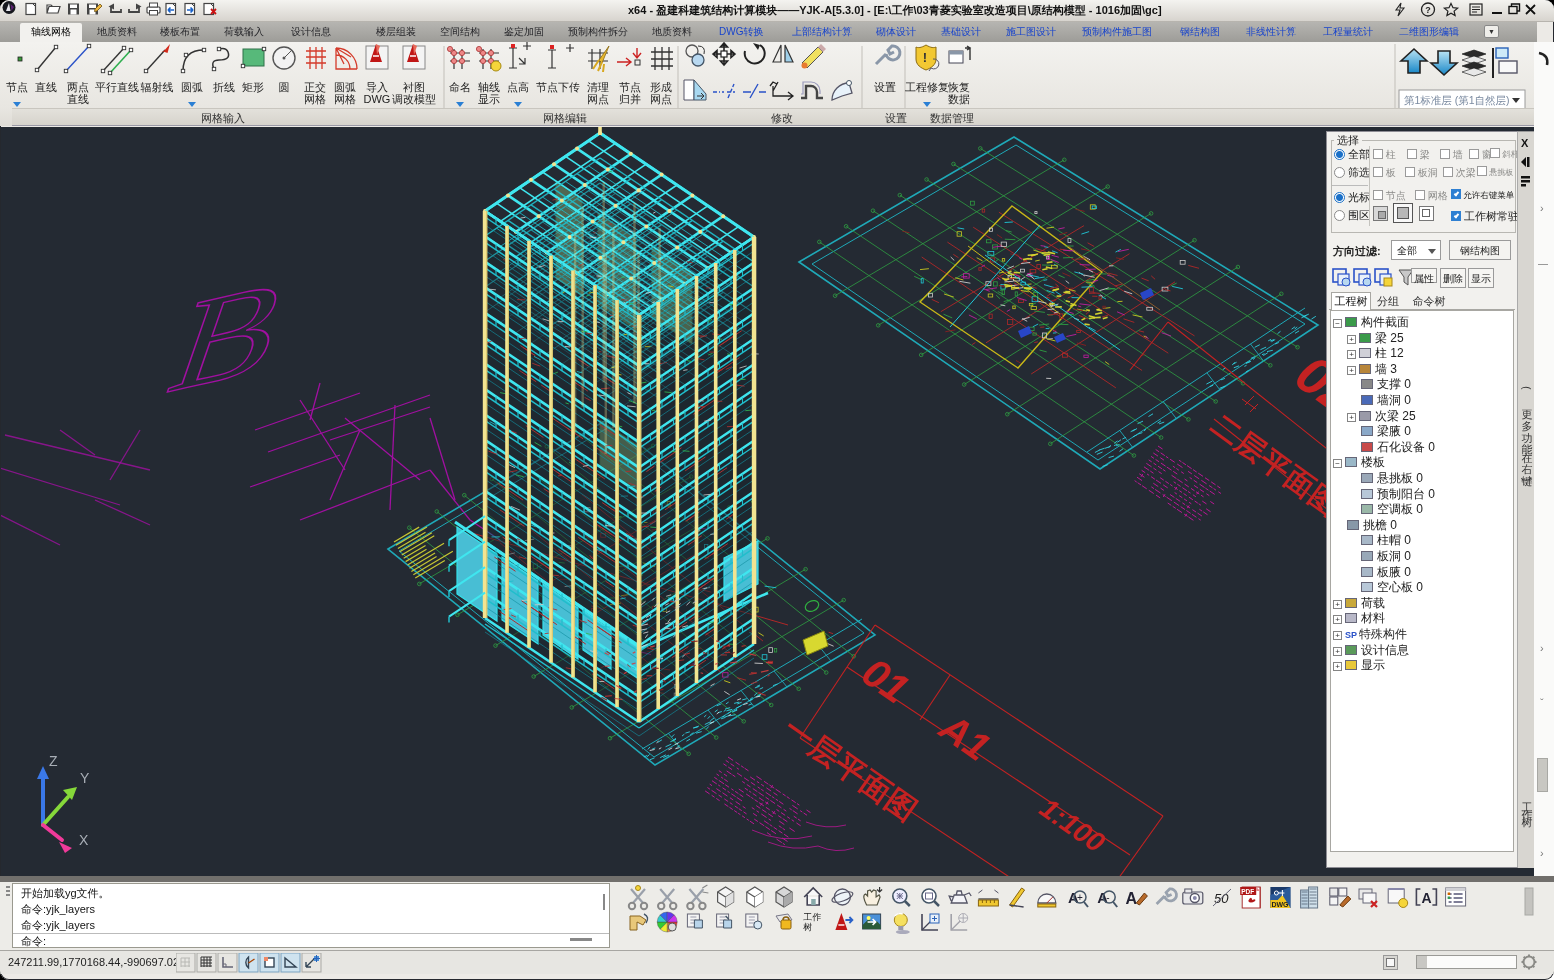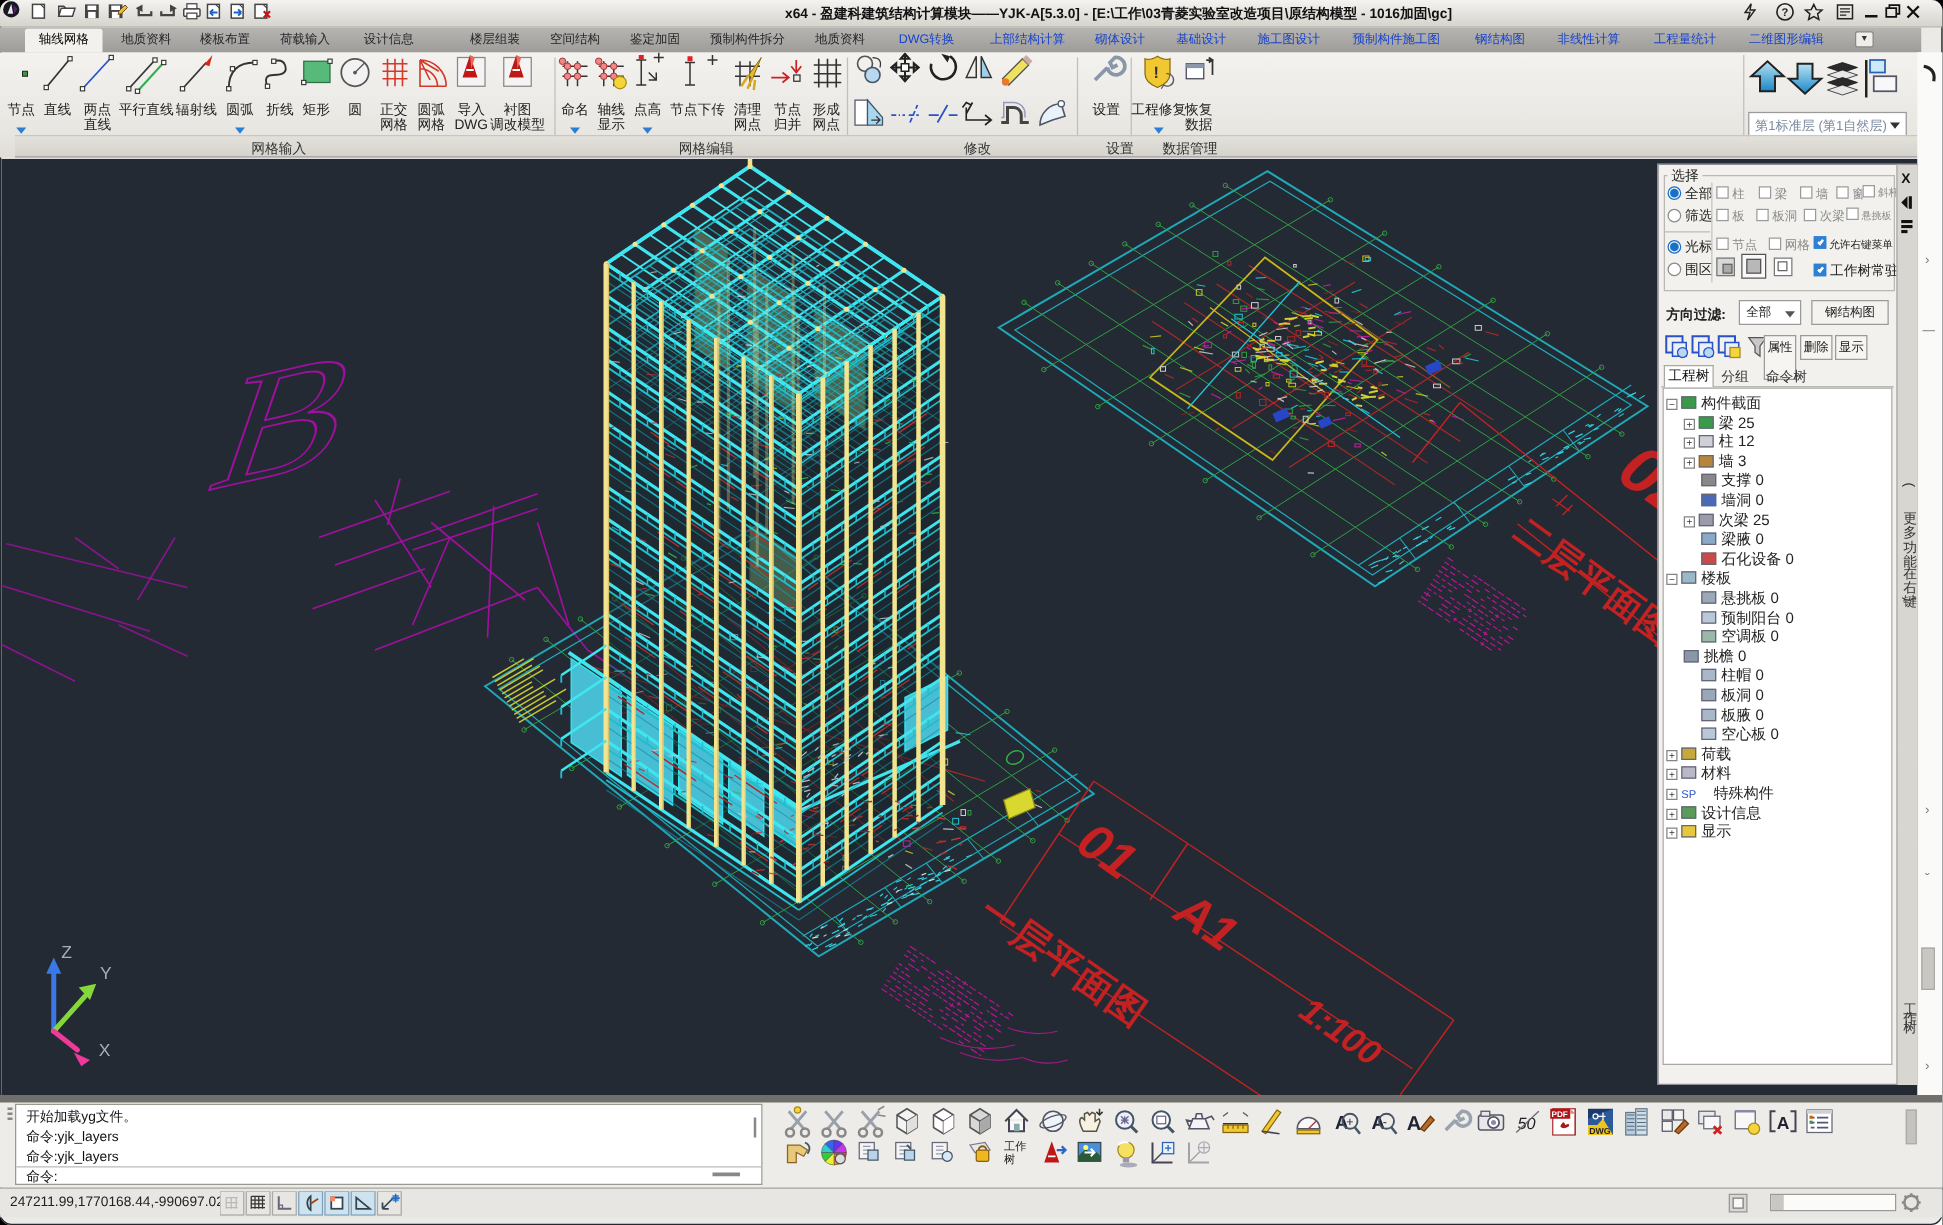--- a/index.html
+++ b/index.html
@@ -2302,21 +2302,21 @@
         <rect x="7" y="8" width="11" height="11" fill="#e8f0fa" stroke="#2a52c8" stroke-width="1.2"></rect>
         <circle cx="15" cy="16" r="4" fill="#b8d8f0" stroke="#2a52c8"></circle>
         <rect x="23" y="3" width="13" height="13" fill="none" stroke="#2a52c8" stroke-width="1.6"></rect>
         <rect x="28" y="8" width="11" height="11" fill="#e8f0fa" stroke="#2a52c8" stroke-width="1.2"></rect>
         <circle cx="36" cy="16" r="4" fill="#b8d8f0" stroke="#2a52c8"></circle>
         <rect x="44" y="3" width="13" height="13" fill="none" stroke="#2a52c8" stroke-width="1.6"></rect>
         <rect x="49" y="8" width="11" height="11" fill="#e8f0fa" stroke="#2a52c8" stroke-width="1.2"></rect>
         <rect x="53" y="12" width="8" height="8" fill="#f5d53a" stroke="#a8881a"></rect>
         <path d="M68 4 h14 l-5 7 v8 l-4 -3 v-5 z" fill="#c8c8c8" stroke="#555"></path>
       </svg>
-      <div class="abs" style="left:84px;top:136px;width:26px;height:36px;background:#f6f5f2;border:1px solid #9a9a9a;font-size:10px;text-align:center;line-height:19px;color:#222">属性</div>
+      <div class="abs" style="left:84px;top:136px;width:26px;height:15px;background:#f6f5f2;border:1px solid #9a9a9a;font-size:10px;text-align:center;line-height:19px;color:#222">属性</div>
       <div class="abs" style="left:113px;top:136px;width:26px;height:20px;background:#f6f5f2;border:1px solid #9a9a9a;font-size:10px;text-align:center;line-height:19px;color:#222">删除</div>
       <div class="abs" style="left:141px;top:136px;width:26px;height:20px;background:#f6f5f2;border:1px solid #9a9a9a;font-size:10px;text-align:center;line-height:19px;color:#222">显示</div>
       <div class="abs" style="left:2px;top:160px;width:186px;height:18px;border-bottom:1px solid #a8a7a2"></div>
       <div class="abs" style="left:4px;top:160px;width:40px;height:18px;background:#fff;border:1px solid #a8a7a2;border-bottom:none;font-size:11px;text-align:center;line-height:17px;color:#111">工程树</div>
       <div class="abs" style="left:46px;top:162px;font-size:11px;color:#333;width:30px;text-align:center">分组</div>
       <div class="abs" style="left:82px;top:162px;font-size:11px;color:#333;width:40px;text-align:center">命令树</div>
       <div class="abs" style="left:3px;top:178px;width:184px;height:542px;background:#fff;border:1px solid #a8a7a2"></div>
       <div class="treerow" style="left:6px;top:182px"><span class="pm">−</span><span class="ticon" style="background:#3a9a4a;border:1px solid #667"></span>构件截面</div>
       <div class="treerow" style="left:20px;top:198px"><span class="pm">+</span><span class="ticon" style="background:#3a9a4a;border:1px solid #667"></span>梁 25</div>
       <div class="treerow" style="left:20px;top:213px"><span class="pm">+</span><span class="ticon" style="background:#d0d0d8;border:1px solid #667"></span>柱 12</div>
@@ -2330,21 +2330,21 @@
       <div class="treerow" style="left:20px;top:338px"><span style="display:inline-block;width:14px"></span><span class="ticon" style="background:#9aa8b8;border:1px solid #667"></span>悬挑板 0</div>
       <div class="treerow" style="left:20px;top:354px"><span style="display:inline-block;width:14px"></span><span class="ticon" style="background:#b8c8d8;border:1px solid #667"></span>预制阳台 0</div>
       <div class="treerow" style="left:20px;top:369px"><span style="display:inline-block;width:14px"></span><span class="ticon" style="background:#9ab8a8;border:1px solid #667"></span>空调板 0</div>
       <div class="treerow" style="left:6px;top:385px"><span style="display:inline-block;width:14px"></span><span class="ticon" style="background:#8898a8;border:1px solid #667"></span>挑檐 0</div>
       <div class="treerow" style="left:20px;top:400px"><span style="display:inline-block;width:14px"></span><span class="ticon" style="background:#a8b8c8;border:1px solid #667"></span>柱帽 0</div>
       <div class="treerow" style="left:20px;top:416px"><span style="display:inline-block;width:14px"></span><span class="ticon" style="background:#98a8b8;border:1px solid #667"></span>板洞 0</div>
       <div class="treerow" style="left:20px;top:432px"><span style="display:inline-block;width:14px"></span><span class="ticon" style="background:#a8b8c8;border:1px solid #667"></span>板腋 0</div>
       <div class="treerow" style="left:20px;top:447px"><span style="display:inline-block;width:14px"></span><span class="ticon" style="background:#b8c8d8;border:1px solid #667"></span>空心板 0</div>
       <div class="treerow" style="left:6px;top:463px"><span class="pm">+</span><span class="ticon" style="background:#c8a83a;border:1px solid #667"></span>荷载</div>
       <div class="treerow" style="left:6px;top:478px"><span class="pm">+</span><span class="ticon" style="background:#b8b8c8;border:1px solid #667"></span>材料</div>
-      <div class="treerow" style="left:6px;top:494px"><span class="pm">+</span><span style="font-size:9px;font-weight:normal;color:#2a52c8;margin-right:14px">SP</span>特殊构件</div>
+      <div class="treerow" style="left:6px;top:494px"><span class="pm">+</span><span style="font-size:9px;font-weight:bold;color:#2a52c8;margin-right:2px">SP</span>特殊构件</div>
       <div class="treerow" style="left:6px;top:510px"><span class="pm">+</span><span class="ticon" style="background:#5a9a5a;border:1px solid #667"></span>设计信息</div>
       <div class="treerow" style="left:6px;top:525px"><span class="pm">+</span><span class="ticon" style="background:#e8c83a;border:1px solid #667"></span>显示</div>
     </div>
     <div class="abs" id="rail">
       <div class="abs" style="left:3px;top:5px;font-size:11px;font-weight:bold;color:#111">X</div>
       <svg class="abs" style="left:2px;top:22px" width="12" height="40">
         <path d="M1 8 l5 -5 v10 z" fill="#111"></path>
         <rect x="7" y="3" width="2.5" height="10" fill="#111"></rect>
         <rect x="1" y="22" width="9" height="2.5" fill="#111"></rect>
         <rect x="1" y="26" width="9" height="2.5" fill="#111"></rect>

